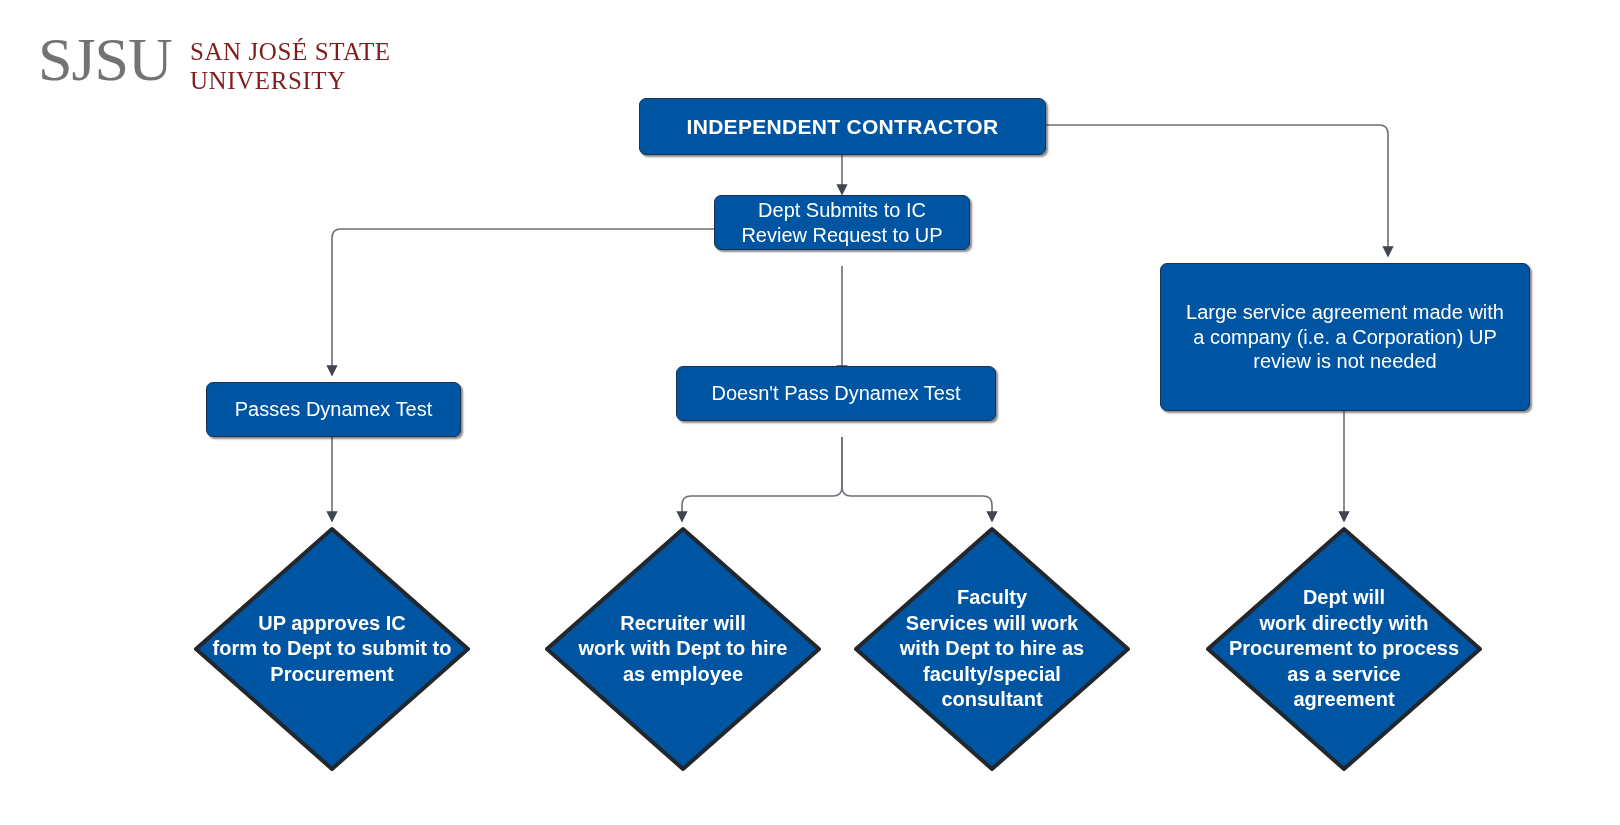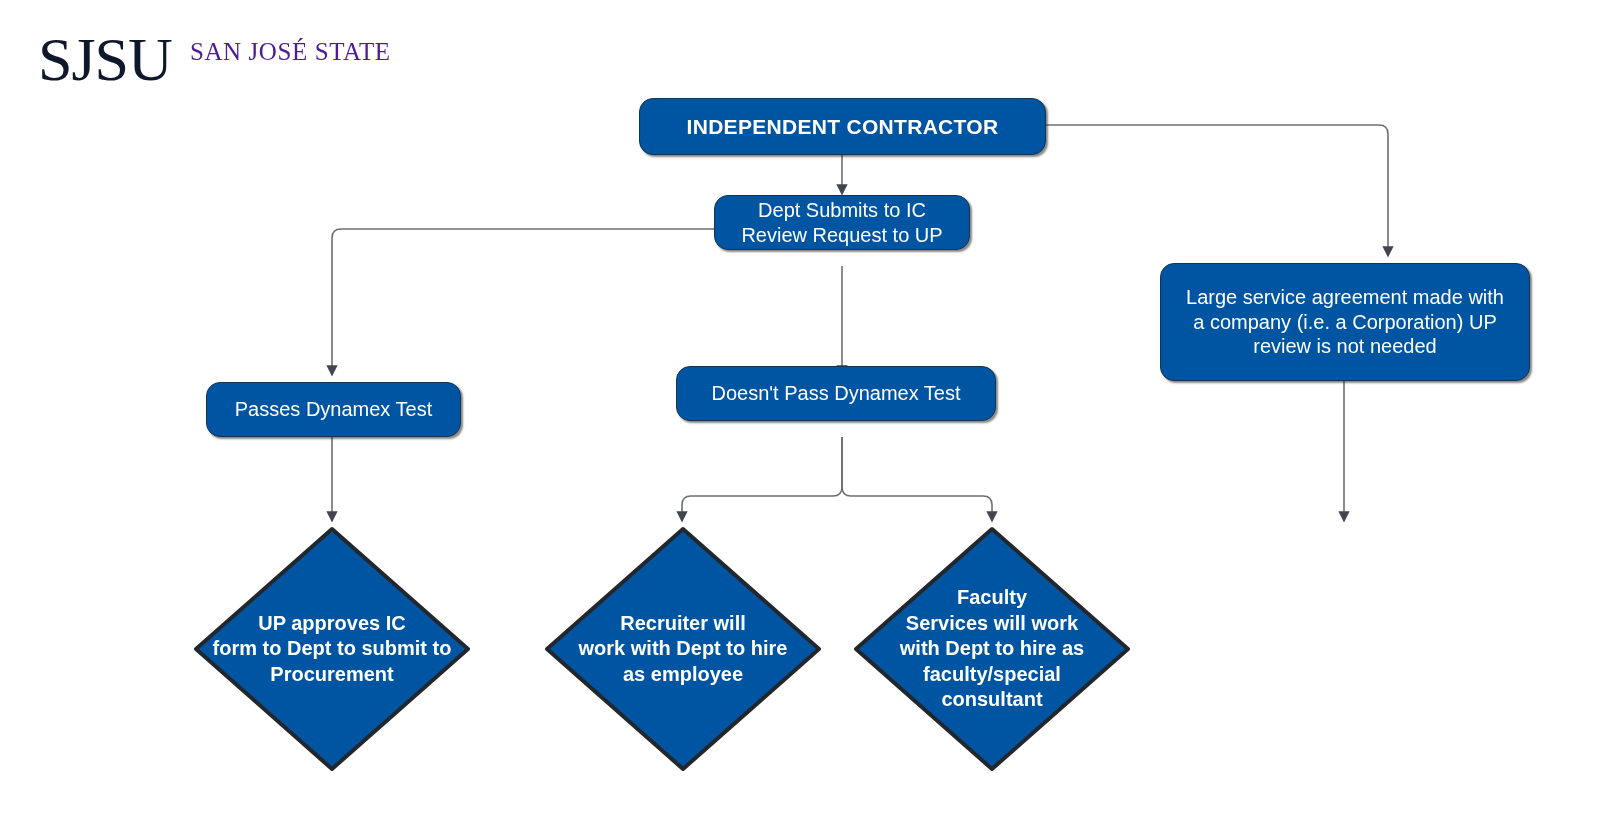--- a/index.html
+++ b/index.html
@@ -23,28 +23,28 @@
     display: flex;
     align-items: flex-start;
     user-select: none;
   }
   #logo .mark {
     font-family: "Liberation Serif", serif;
     font-size: 62px;
     line-height: 0.95;
     font-weight: 400;
     letter-spacing: -1px;
-    color: #0f172a;
+    color: #737373;
   }
   #logo .wordmark {
     font-family: "Liberation Serif", serif;
     font-size: 25px;
     line-height: 1.15;
     letter-spacing: 0.6px;
-    color: #4c1d95;
+    color: #7f1d1d;
     margin-left: 18px;
     margin-top: 8px;
     text-transform: uppercase;
   }
 
   
   #diagram {
     position: absolute;
     inset: 0;
   }
@@ -64,21 +64,21 @@
     color: #ffffff;
     display: flex;
     align-items: center;
     justify-content: center;
     text-align: center;
   }
 
   .box {
     background: #0055A2;
     border: 1px solid #16344f;
-    border-radius: 14px;
+    border-radius: 7px;
     box-shadow: 2px 2px 2px rgba(40,40,40,0.55);
     font-size: 20px;
     line-height: 1.22;
     padding: 6px 14px;
     white-space: pre-line;
   }
   .box.emphasis {
     font-weight: bold;
     font-size: 21px;
     letter-spacing: 0.3px;
@@ -106,20 +106,21 @@
     font-weight: bold;
   }
 </style>
 </head>
 <body>
 
 <div id="logo">
   <div class="mark">SJSU</div>
   <div class="wordmark">
     <div>San José State</div>
+    <div>University</div>
   </div>
 </div>
 
 <div id="diagram">
 
   <svg id="edges" viewBox="0 0 1620 825" xmlns="http://www.w3.org/2000/svg">
     <defs>
       <marker id="arrow" viewBox="0 0 10 10" refX="8.6" refY="5" markerWidth="7" markerHeight="7" orient="auto-start-reverse">
         <path d="M 0 0 L 10 5 L 0 10 z" fill="#41464e"></path>
       </marker>
@@ -142,21 +143,21 @@
 
       <path d="M 1344 381 L 1344 521"></path>
     </g>
   </svg>
 
   <div class="node box emphasis" style="left:639px; top:98px; width:407px; height:57px;">INDEPENDENT CONTRACTOR</div>
 
   <div class="node box" style="left:714px; top:195px; width:256px; height:55px;">Dept Submits to IC
 Review Request to UP</div>
 
-  <div class="node box" style="left:1160px; top:263px; width:370px; height:118px;">Large service agreement made with
+  <div class="node box" style="left:1160px; top:263px; width:370px; height:148px;">Large service agreement made with
 a company (i.e. a Corporation) UP
 review is not needed</div>
 
   <div class="node box" style="left:206px; top:382px; width:255px; height:55px;">Passes Dynamex Test</div>
 
   <div class="node box" style="left:676px; top:366px; width:320px; height:55px;">Doesn't Pass Dynamex Test</div>
 
   <div class="diamond-wrap" style="left:543px; top:525px; width:280px; height:248px;">
     <svg class="diamond-shape" viewBox="0 0 280 248" preserveAspectRatio="none">
       <path d="M 140 4 L 276 124 L 140 244 L 4 124 Z" fill="#0055A2" stroke="#22272e" stroke-width="4" stroke-linejoin="round"></path>
@@ -179,14 +180,24 @@
     <svg class="diamond-shape" viewBox="0 0 280 248" preserveAspectRatio="none">
       <path d="M 140 4 L 276 124 L 140 244 L 4 124 Z" fill="#0055A2" stroke="#22272e" stroke-width="4" stroke-linejoin="round"></path>
     </svg>
     <div class="diamond-label">Faculty
 Services will work
 with Dept to hire as
 faculty/special
 consultant</div>
   </div>
 
+  <div class="diamond-wrap" style="left:1204px; top:525px; width:280px; height:248px;">
+    <svg class="diamond-shape" viewBox="0 0 280 248" preserveAspectRatio="none">
+      <path d="M 140 4 L 276 124 L 140 244 L 4 124 Z" fill="#0055A2" stroke="#22272e" stroke-width="4" stroke-linejoin="round"></path>
+    </svg>
+    <div class="diamond-label">Dept will
+work directly with
+Procurement to process
+as a service
+agreement</div>
+  </div>
 
 </div>
 
 </body></html>

